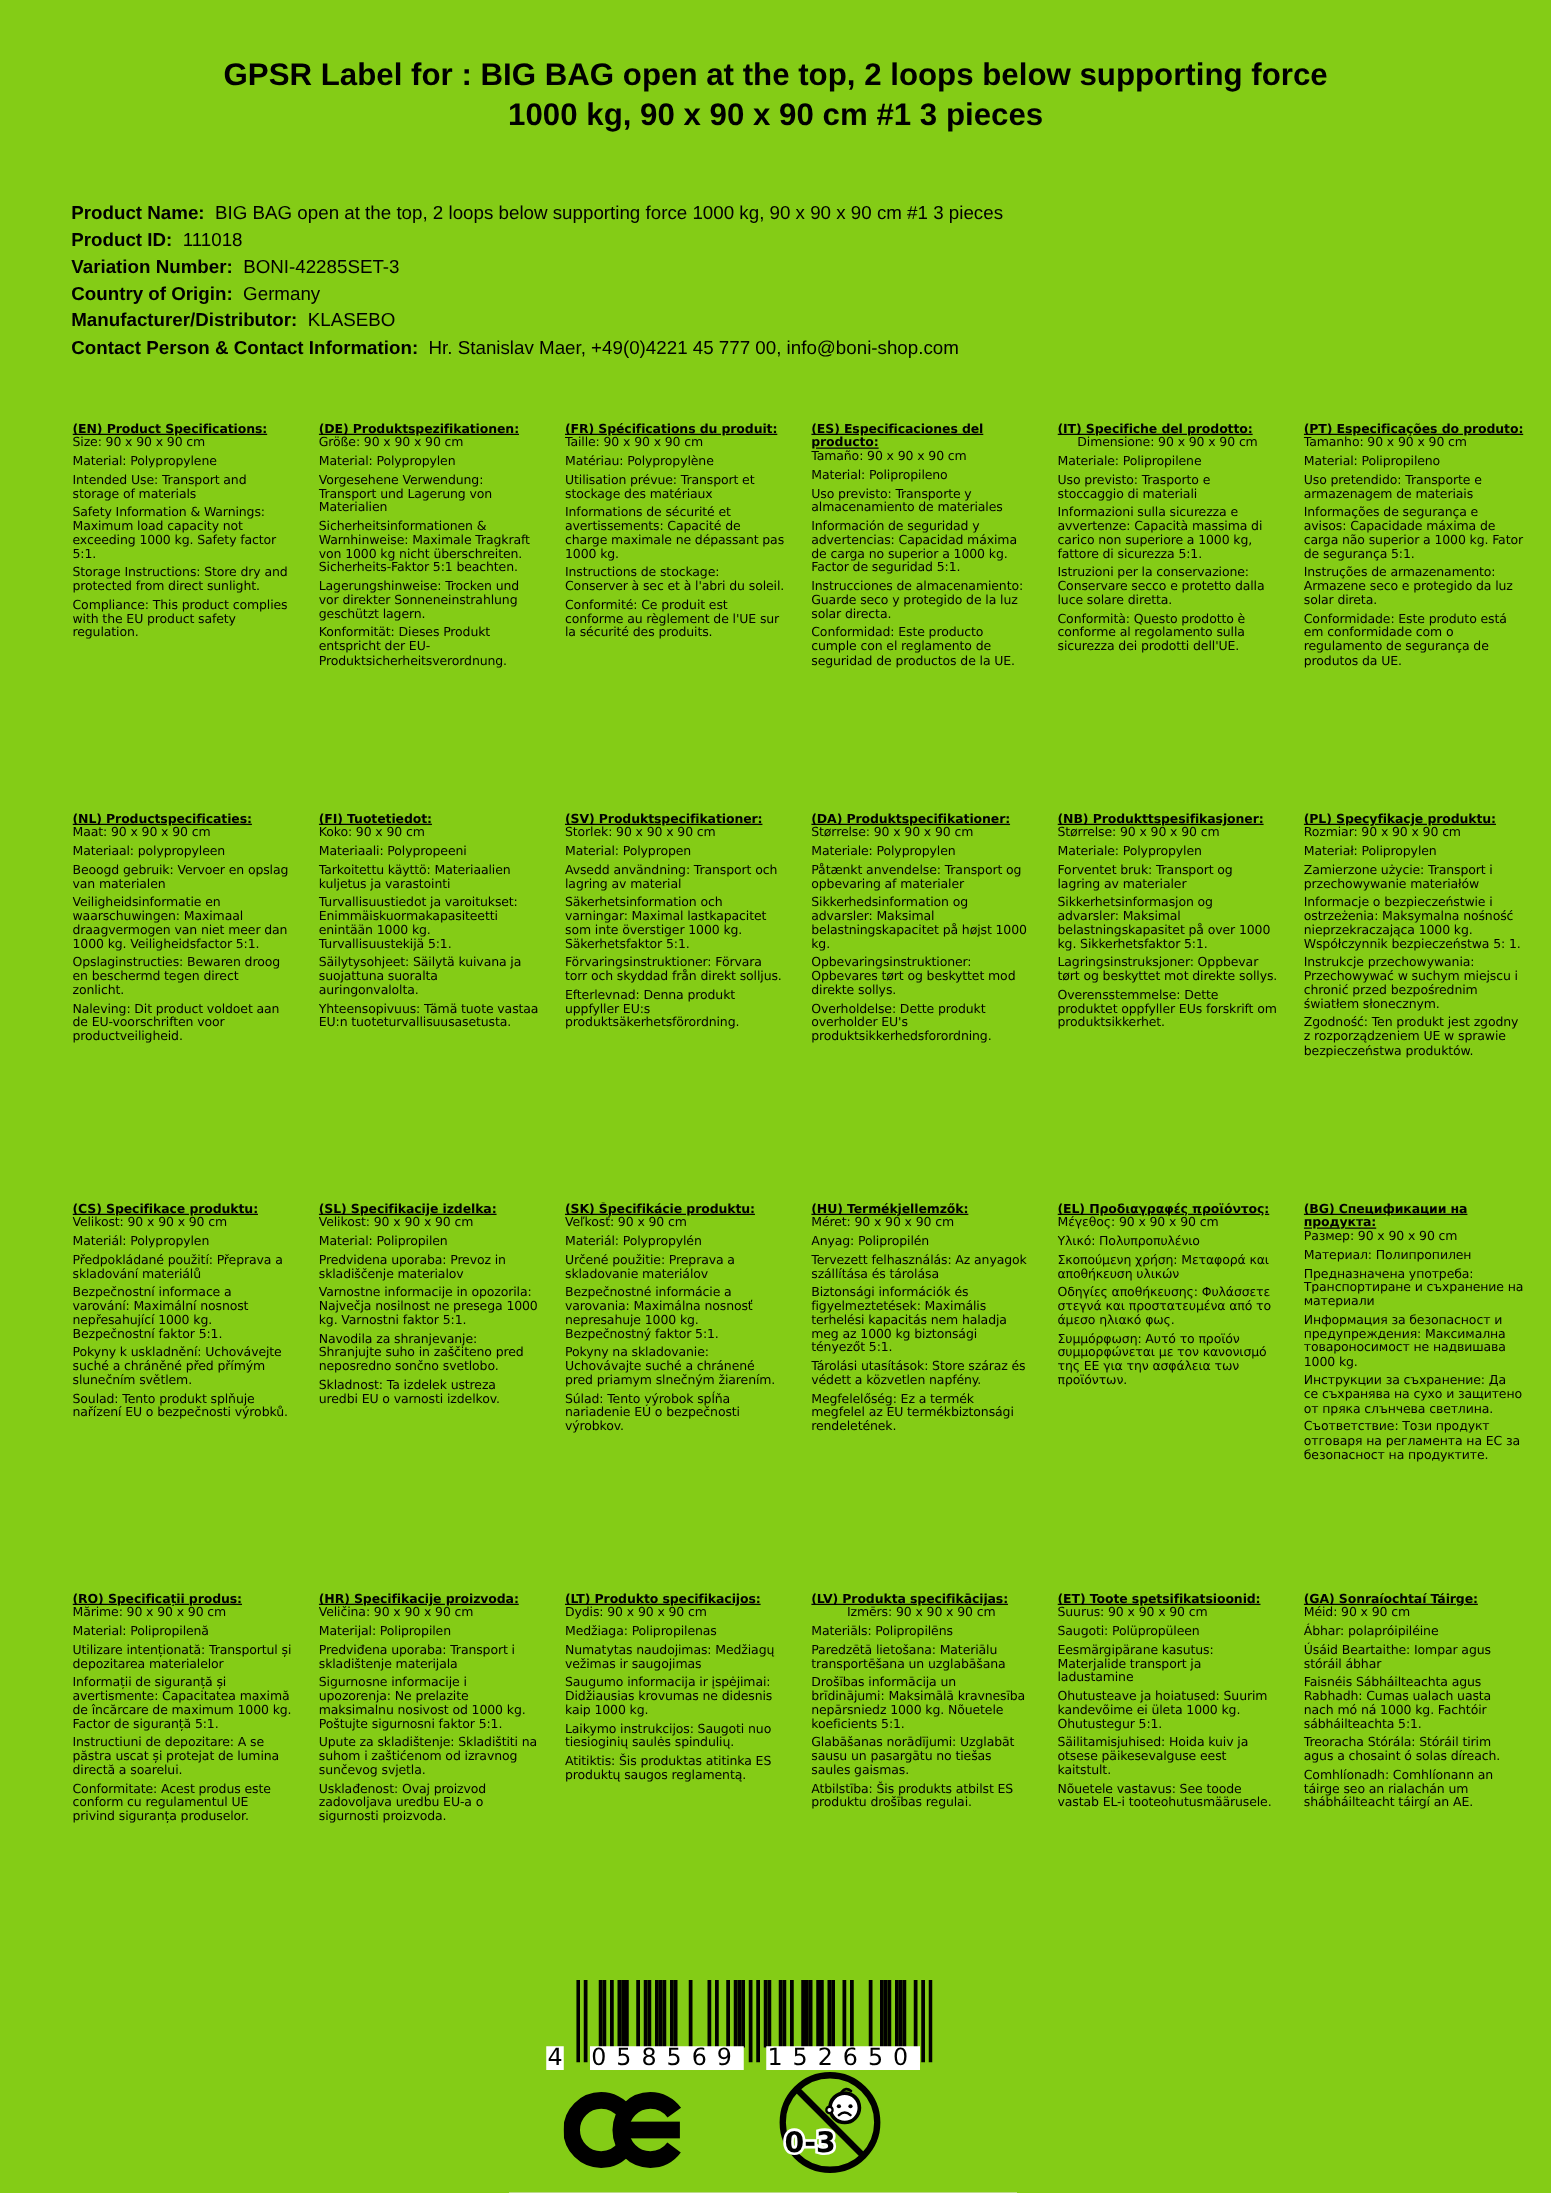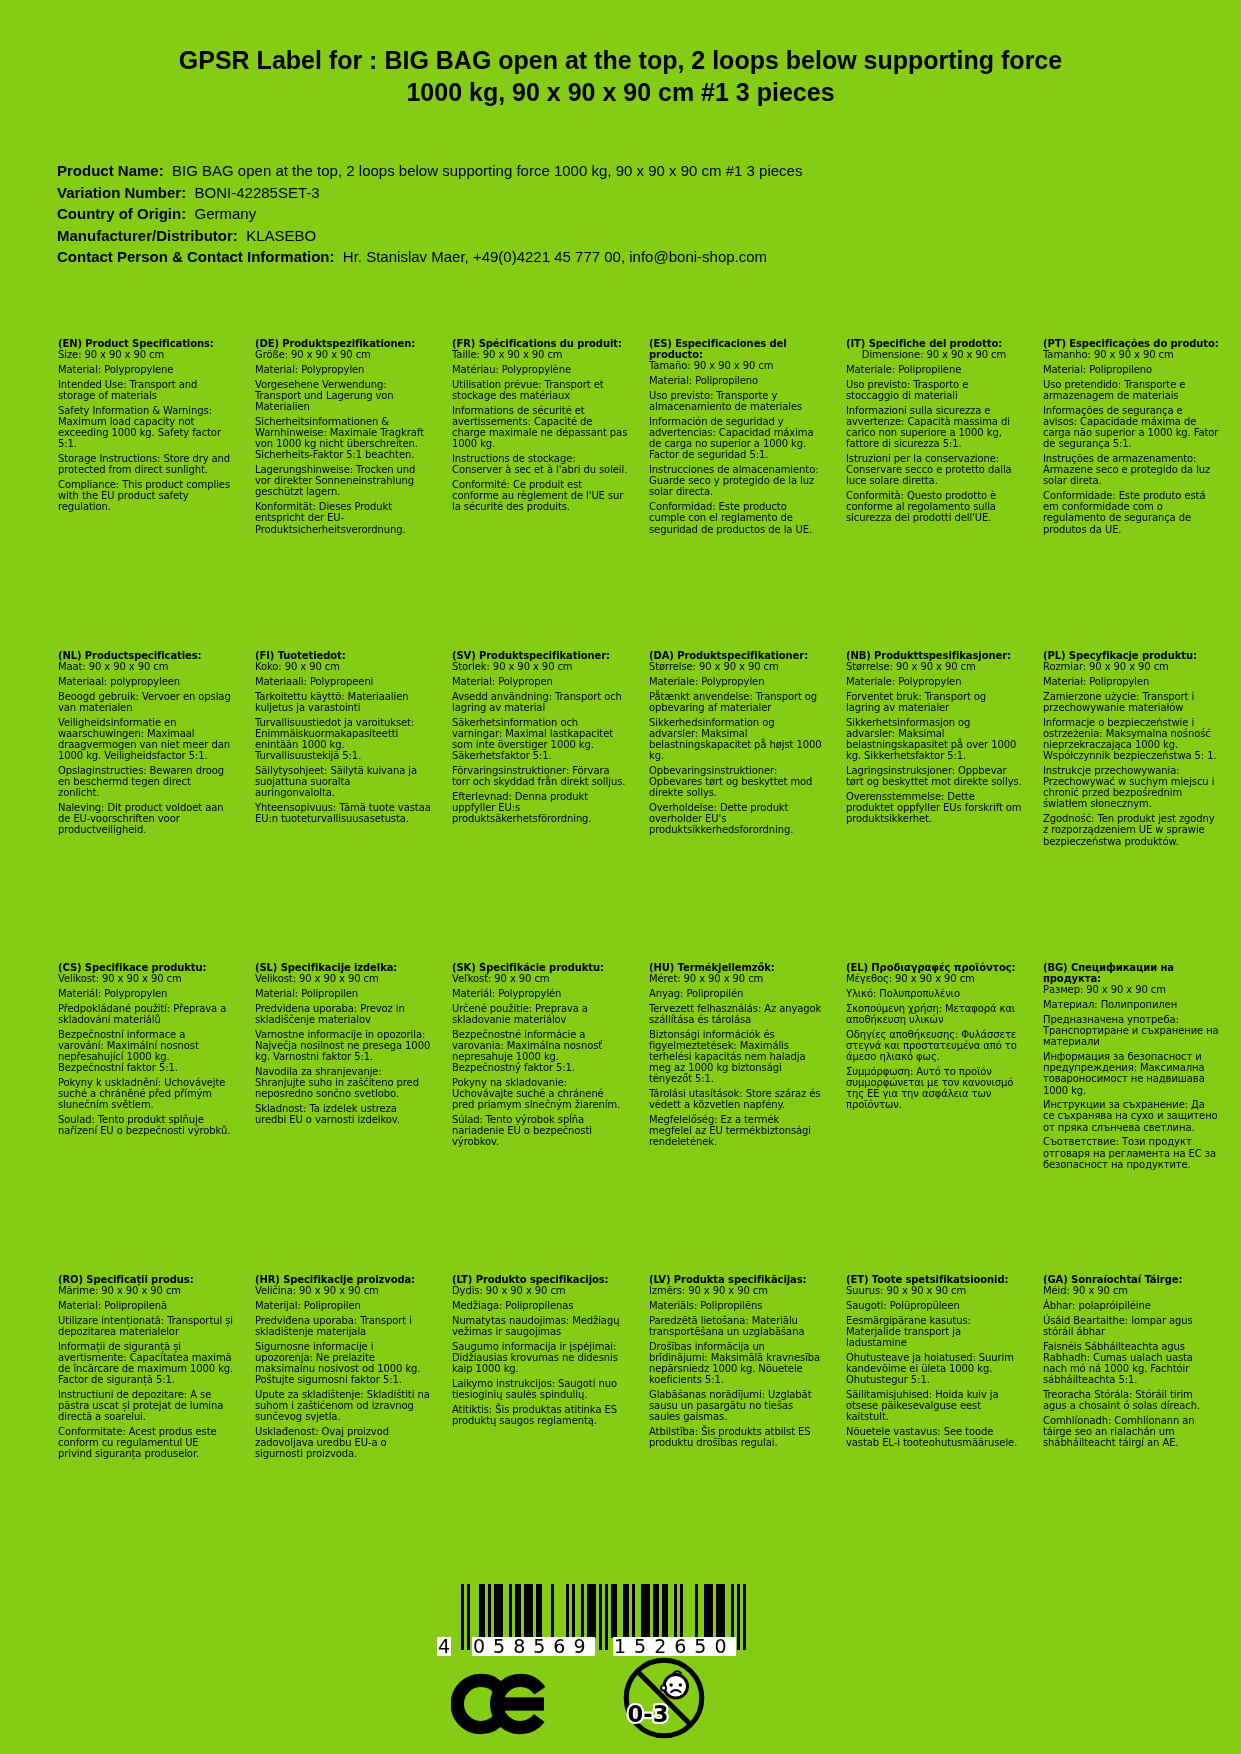--- a/index.html
+++ b/index.html
@@ -7,21 +7,21 @@
         font-family:"DejaVu Sans",sans-serif;overflow:hidden;margin:0 auto;}
   .title{position:absolute;top:44px;left:0;width:100%;text-align:center;}
   .title-inner{display:inline-block;max-width:900px;font-family:"Liberation Sans",sans-serif;
                font-weight:bold;font-size:25px;line-height:32px;}
   .info{position:absolute;left:57px;top:160px;font-family:"Liberation Sans",sans-serif;
         font-size:15px;line-height:21.5px;}
   .info-label{font-weight:bold;}
   .grid{position:absolute;left:58px;top:338px;display:grid;
         grid-template-columns:repeat(6,176px);column-gap:21px;grid-auto-rows:312px;}
   .lang-block{font-size:10px;line-height:11.2px;letter-spacing:-0.1px;overflow:hidden;}
-  .lang-heading{font-weight:bold;}
+  .lang-heading{font-weight:bold;text-decoration:underline;}
   .lang-par{margin:3.5px 0 0 0;}
   .barcode{position:absolute;left:437px;top:1584px;width:312px;height:76px;}
   .bc-bars{position:absolute;left:24px;top:0;}
   .bc-num{position:absolute;font-size:19px;line-height:1;font-family:"DejaVu Sans",sans-serif;
           background:#fff;padding:0 1px;}
   .bc-first{left:0;top:53px;}
   .bc-left{left:35px;top:53px;letter-spacing:8px;}
   .bc-right{left:176px;top:53px;letter-spacing:8px;}
   .ce-mark{position:absolute;left:451px;top:1666px;}
   .age-mark{position:absolute;left:622px;top:1656px;}
@@ -32,20 +32,21 @@
 <body>
 
 <div class="page">
 
   <div class="title">
     <span class="title-inner">GPSR Label for : BIG BAG open at the top, 2 loops below supporting force 1000 kg, 90 x 90 x 90 cm #1 3 pieces</span>
   </div>
 
   <div class="info">
       <div class="info-row"><span class="info-label">Product Name:</span><span class="info-value">&nbsp; BIG BAG open at the top, 2 loops below supporting force 1000 kg, 90 x 90 x 90 cm #1 3 pieces</span></div>
+      <div class="info-row"><span class="info-label">Product ID:</span><span class="info-value">&nbsp; 111018</span></div>
       <div class="info-row"><span class="info-label">Variation Number:</span><span class="info-value">&nbsp; BONI-42285SET-3</span></div>
       <div class="info-row"><span class="info-label">Country of Origin:</span><span class="info-value">&nbsp; Germany</span></div>
       <div class="info-row"><span class="info-label">Manufacturer/Distributor:</span><span class="info-value">&nbsp; KLASEBO</span></div>
       <div class="info-row"><span class="info-label">Contact Person &amp; Contact Information:</span><span class="info-value">&nbsp; Hr. Stanislav Maer, +49(0)4221 45 777 00, info@boni-shop.com</span></div>
     </div>
 
   <div class="grid">
       <div class="lang-block">
         <div class="lang-heading">(EN) Product Specifications:</div>
         <p class="lang-par" style="margin-top: 0px;">Size: 90 x 90 x 90 cm</p>
@@ -229,21 +230,21 @@
         <div class="lang-heading">(LT) Produkto specifikacijos:</div>
         <p class="lang-par" style="margin-top: 0px;">Dydis: 90 x 90 x 90 cm</p>
         <p class="lang-par">Medžiaga: Polipropilenas</p>
         <p class="lang-par">Numatytas naudojimas: Medžiagų vežimas ir saugojimas</p>
         <p class="lang-par">Saugumo informacija ir įspėjimai: Didžiausias krovumas ne didesnis kaip 1000 kg.</p>
         <p class="lang-par">Laikymo instrukcijos: Saugoti nuo tiesioginių saulės spindulių.</p>
         <p class="lang-par">Atitiktis: Šis produktas atitinka ES produktų saugos reglamentą.</p>
       </div>
       <div class="lang-block">
         <div class="lang-heading">(LV) Produkta specifikācijas:</div>
-        <p class="lang-par" style="margin-top: 0px;">Izmērs: 90 x 90 x 90 cm</p>
+        <p class="lang-par" style="margin-top: 0px; text-align: center;">Izmērs: 90 x 90 x 90 cm</p>
         <p class="lang-par">Materiāls: Polipropilēns</p>
         <p class="lang-par">Paredzētā lietošana: Materiālu transportēšana un uzglabāšana</p>
         <p class="lang-par">Drošības informācija un brīdinājumi: Maksimālā kravnesība nepārsniedz 1000 kg. Nõuetele koeficients 5:1.</p>
         <p class="lang-par">Glabāšanas norādījumi: Uzglabāt sausu un pasargātu no tiešas saules gaismas.</p>
         <p class="lang-par">Atbilstība: Šis produkts atbilst ES produktu drošības regulai.</p>
       </div>
       <div class="lang-block">
         <div class="lang-heading">(ET) Toote spetsifikatsioonid:</div>
         <p class="lang-par" style="margin-top: 0px;">Suurus: 90 x 90 x 90 cm</p>
         <p class="lang-par">Saugoti: Polüpropüleen</p>

